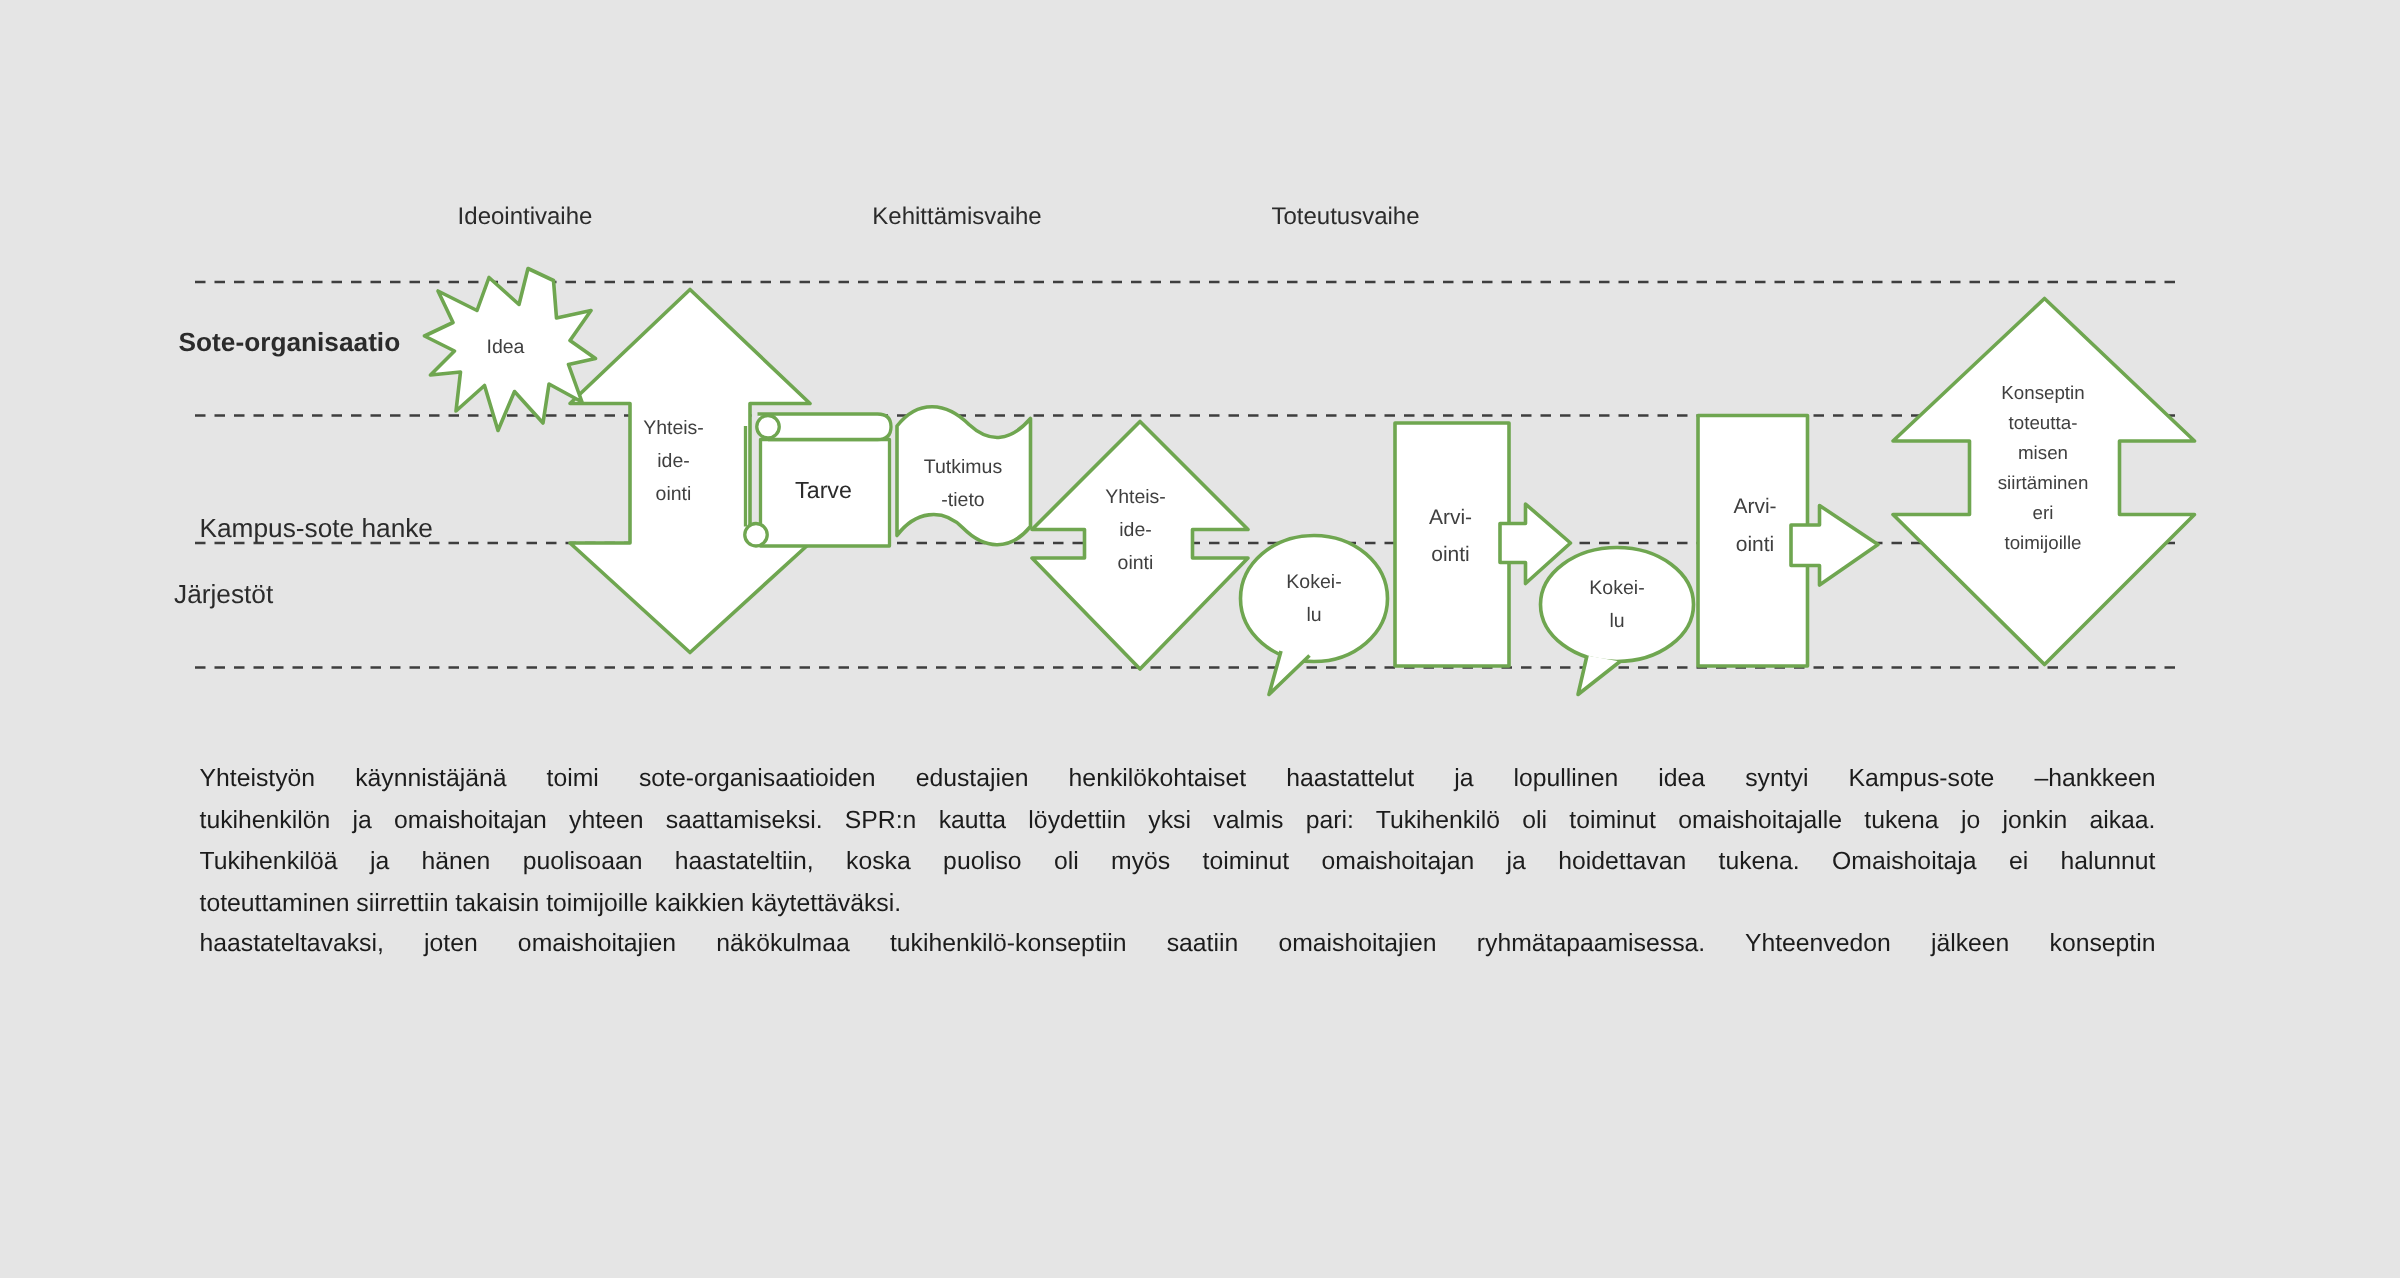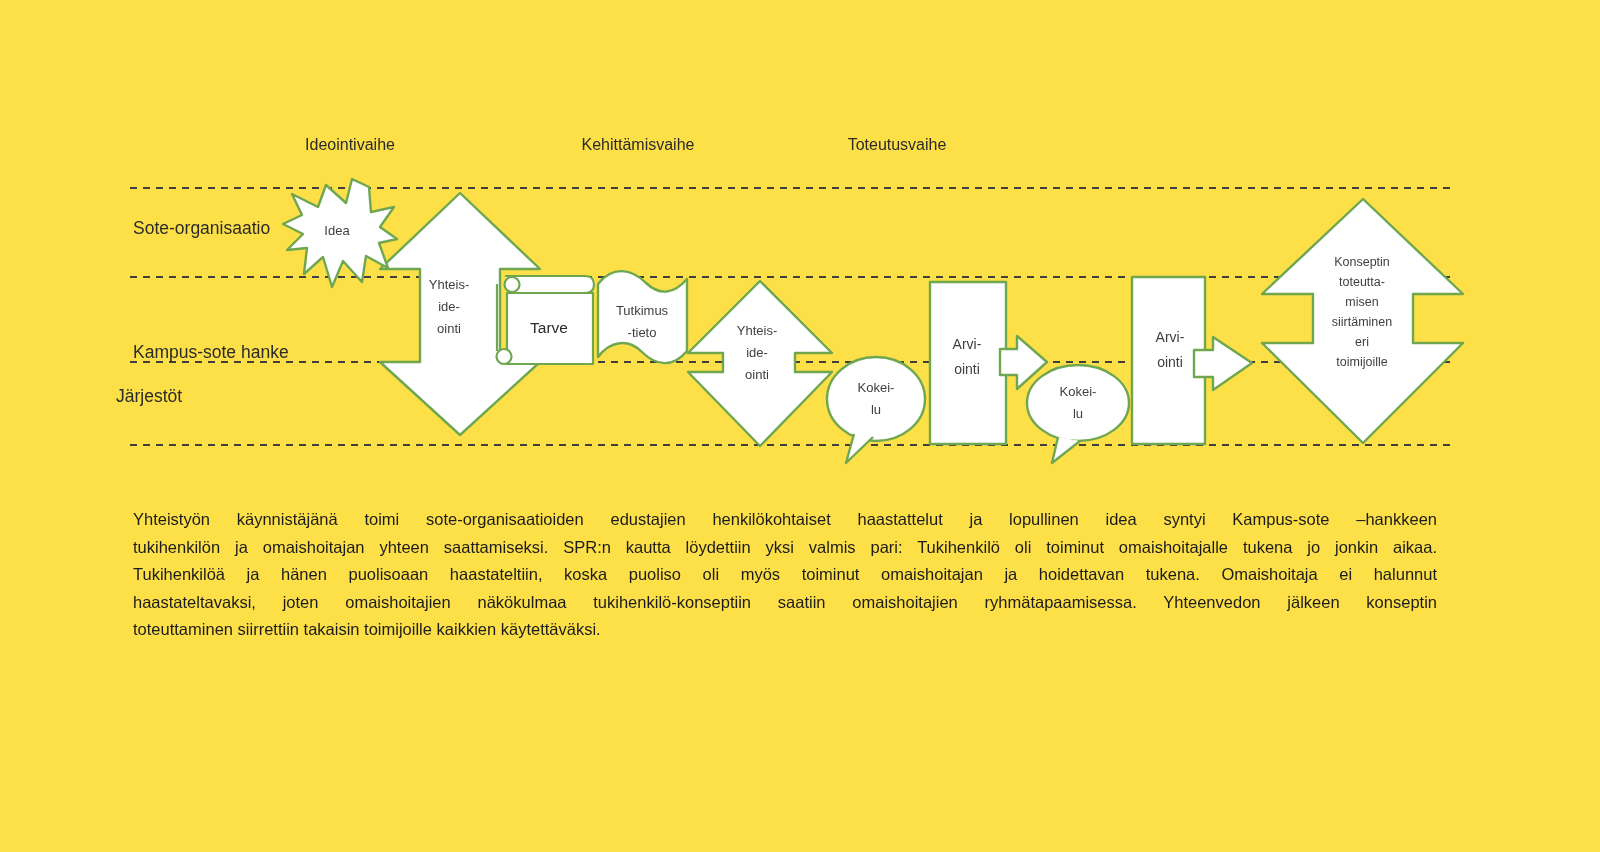--- a/index.html
+++ b/index.html
@@ -1,17 +1,17 @@
 <!DOCTYPE html>
 <html><head>
 <meta charset="utf-8">
 <style>
   html,body{margin:0;padding:0;background:#ffffff;}
   #stage{
-    position:relative;width:1600px;height:852px;background:#fde047;
+    position:relative;width:1600px;height:852px;background:#e5e5e5;
     font-family:"Liberation Sans",sans-serif;overflow:hidden;
   }
   #diagram-svg{position:absolute;left:0;top:0;}
   .shape{fill:#ffffff;stroke:#6FA650;stroke-width:2.4;stroke-linejoin:round;}
   .shape-thin{fill:#ffffff;stroke:#6FA650;stroke-width:2.2;stroke-linejoin:round;}
   .noline{fill:none;stroke:#6FA650;stroke-width:2.2;}
   .dash{stroke:#3e3e3e;stroke-width:1.8;stroke-dasharray:7,6;}
   .lbl{position:absolute;transform:translate(-50%,-50%);text-align:center;
        color:#3f3f3f;white-space:nowrap;}
   .phase{font-size:16px;color:#2b2b2b;}
@@ -67,21 +67,21 @@
 
     <path class="shape" d="M1363,199 L1463,294 L1413,294 L1413,343 L1463,343 L1363,443 L1262,343 L1313,343 L1313,294 L1262,294 Z"></path>
 
     <path class="shape" d="M352,179 L346,203 L326,185 L318,207 L292,194 L302,215 L283,224 L303,234 L287,250 L307,248 L304,274 L323,257 L332,287 L343,261 L362,282 L366,256 L388,268 L379,243 L397,239 L380,227 L394,207 L371,212 L369,187 Z"></path>
   </svg>
 
   <div class="lbl phase" style="left:350px;top:145px;">Ideointivaihe</div>
   <div class="lbl phase" style="left:638px;top:145px;">Kehittämisvaihe</div>
   <div class="lbl phase" style="left:897px;top:145px;text-align:right;">Toteutusvaihe</div>
 
-  <div class="rowlbl" style="left:133px;top:218px;">Sote-organisaatio</div>
+  <div class="rowlbl" style="left:119px;top:218px;font-weight:bold;">Sote-organisaatio</div>
   <div class="rowlbl" style="left:133px;top:302px;margin-top:40px;">Kampus-sote hanke</div>
   <div class="rowlbl" style="left:116px;top:386px;">Järjestöt</div>
 
   <div class="lbl s13" style="left:337px;top:231px;">Idea</div>
 
   <div class="lbl s13" style="left:449px;top:307px;">
     <div>Yhteis-</div>
     <div>ide-</div>
     <div>ointi</div>
   </div>
@@ -125,17 +125,17 @@
     <div>misen</div>
     <div>siirtäminen</div>
     <div>eri</div>
     <div>toimijoille</div>
   </div>
 
   <div id="paragraph">
     <div class="pline">Yhteistyön käynnistäjänä toimi sote-organisaatioiden edustajien henkilökohtaiset haastattelut ja lopullinen idea syntyi Kampus-sote –hankkeen</div>
     <div class="pline">tukihenkilön ja omaishoitajan yhteen saattamiseksi. SPR:n kautta löydettiin yksi valmis pari: Tukihenkilö oli toiminut omaishoitajalle tukena jo jonkin aikaa.</div>
     <div class="pline">Tukihenkilöä ja hänen puolisoaan haastateltiin, koska puoliso oli myös toiminut omaishoitajan ja hoidettavan tukena. Omaishoitaja ei halunnut</div>
+    <div class="pline last">toteuttaminen siirrettiin takaisin toimijoille kaikkien käytettäväksi.</div>
     <div class="pline">haastateltavaksi, joten omaishoitajien näkökulmaa tukihenkilö-konseptiin saatiin omaishoitajien ryhmätapaamisessa. Yhteenvedon jälkeen konseptin</div>
-    <div class="pline last">toteuttaminen siirrettiin takaisin toimijoille kaikkien käytettäväksi.</div>
   </div>
 
 </div>
 
 </body></html>

